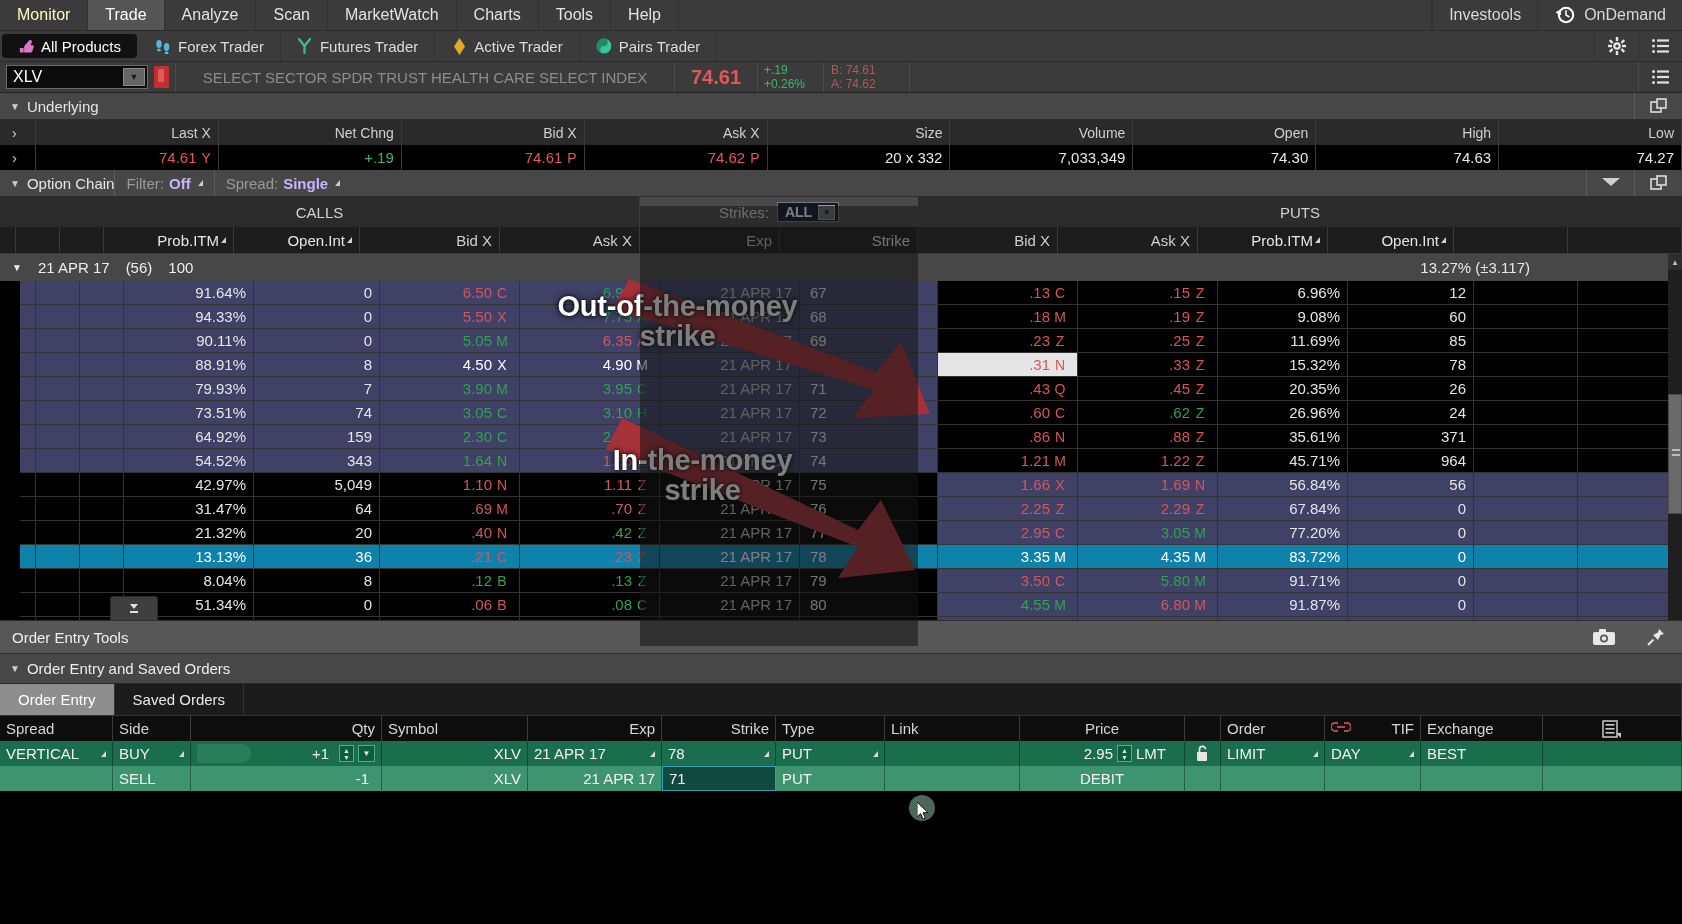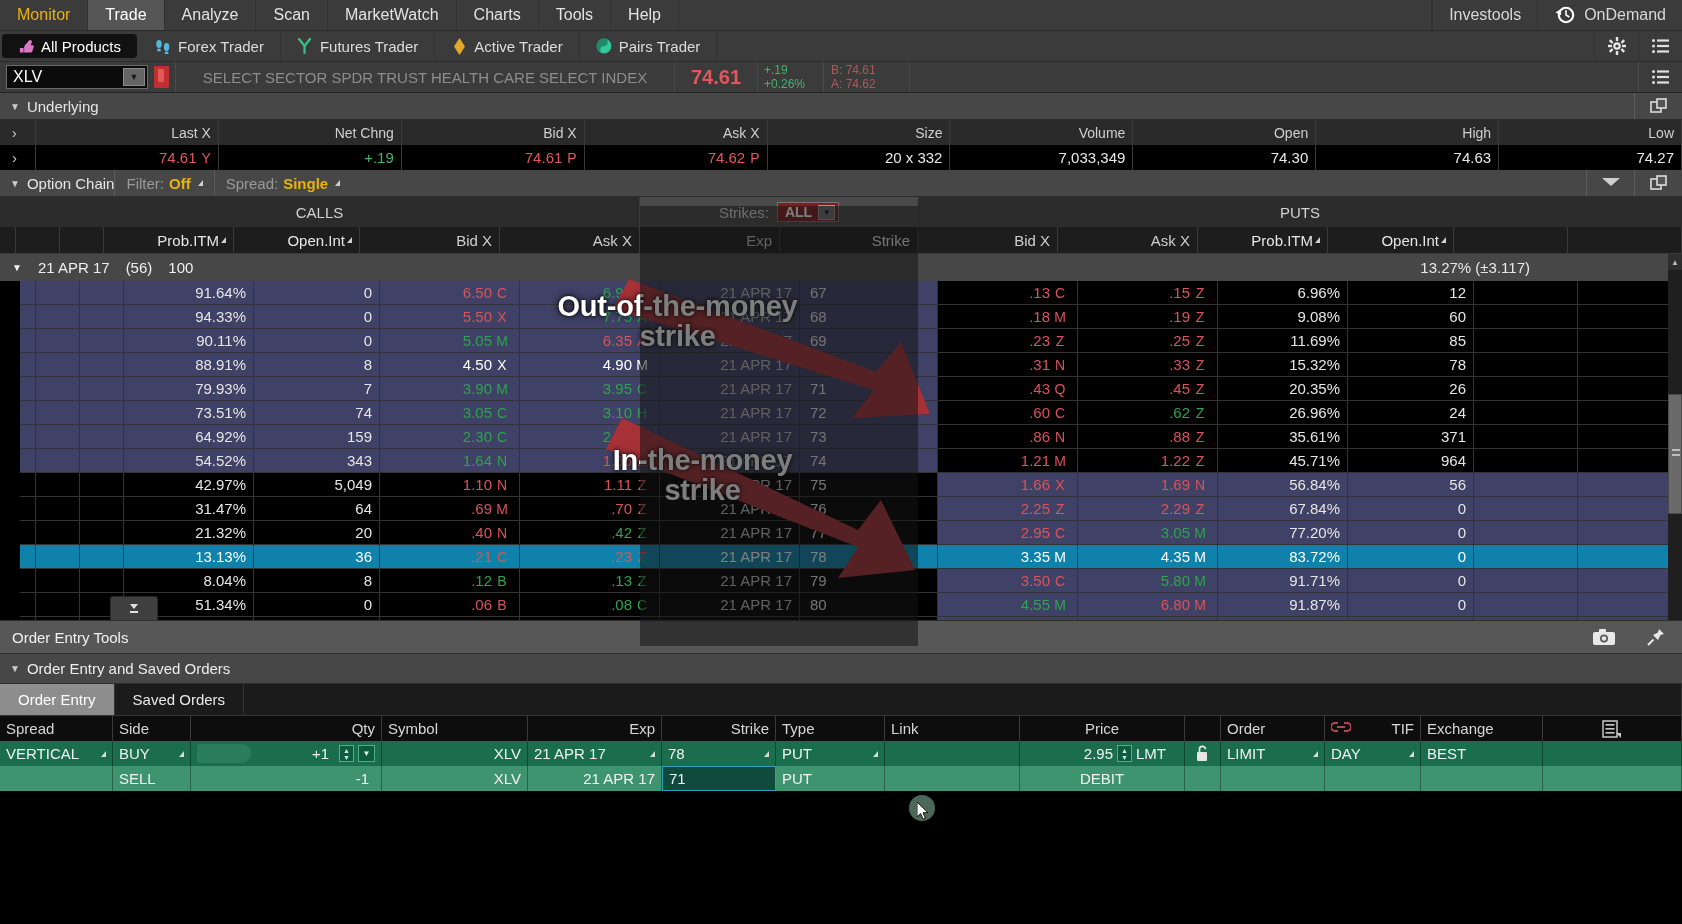--- a/index.html
+++ b/index.html
@@ -41,40 +41,40 @@
            border-left:1px solid #4b4b4b; padding-left:6px;}
   .qba   { width:86px; display:flex; flex-direction:column; justify-content:center; color:#b0595c; font-size:12px;
            border-left:1px solid #4b4b4b; padding-left:7px;}
   .qfill { flex:1; border-left:1px solid #4b4b4b;}
   
   .sect { height:27px; background:#474747; display:flex; align-items:center; padding-left:10px; font-size:15px; color:#e5e5e5;
           border-bottom:1px solid #2d2d2d;}
   .caret { font-size:10px; margin-right:7px; color:#ccc;}
   .sect .fld { margin-left:0; padding:0 11px; border-left:1px solid #5d5d5d; height:100%; display:flex; align-items:center; gap:5px;}
   .dim { color:#9a9a9a;}
-  .bold { color:#eab308; font-weight:bold;}
+  .bold { color:#c4b5fd; font-weight:bold;}
   .sortmark { display:inline-block; width:0;height:0;border-left:5px solid transparent;border-bottom:6px solid #d0d0d0; margin-left:2px;}
   .sect .rgt { margin-left:auto; display:flex; height:100%;}
   .sect .rgt > div{ width:48px; display:flex; align-items:center; justify-content:center; border-left:1px solid #5d5d5d;}
   
   .und-head { height:25px; background:#2a2a2a; display:flex; font-size:14px; color:#cfcfcf;}
   .und-row  { height:25px; background:#000; display:flex; font-size:15px;}
   .und-head > div, .und-row > div { display:flex; align-items:center; justify-content:flex-end; padding-right:7px;
                                     border-right:1px solid #3a3a3a;}
   .uc0 { flex:0 0 36px !important; justify-content:flex-start !important; padding-left:12px; color:#cfcfcf;}
   .uc  { flex:1 1 0;}
   .val-red { color:#e0585c;} .val-grn { color:#43b36a;} .val-w { color:#e8e8e8;}
   .xsuf { color:#e0585c; margin-left:5px; font-size:14px;}
   
   .oc-band { height:30px; display:flex; background:#222; font-size:15px;}
   .oc-band .calls { flex:0 0 640px; background:#2b2b2b; display:flex; align-items:center; justify-content:center; color:#d2d2d2;
                     border-right:1px solid #3a3a3a;}
   .oc-band .strikes { flex:0 0 278px; background:#4a4a4a; display:flex; align-items:center; justify-content:center; gap:8px; color:#d8d8d8;}
   .oc-band .puts { flex:1; background:#2b2b2b; display:flex; align-items:center; justify-content:center; color:#d2d2d2;}
-  .sel-all { background:#7f1d1d; border:1px solid #777; padding:1px 3px 1px 7px; display:flex; align-items:center; gap:6px;
+  .sel-all { background:#0f172a; border:1px solid #777; padding:1px 3px 1px 7px; display:flex; align-items:center; gap:6px;
              color:#fff; font-size:14px; font-weight:bold;}
   .sel-all i { width:17px;height:15px;background:#6d6d6d;border:1px solid #9a9a9a;display:inline-flex;align-items:center;
                justify-content:center;font-size:8px;color:#111;font-style:normal;}
   .col-head { height:27px; display:flex; background:#1d1d1d; font-size:15px; color:#cfcfcf;}
   .col-head > div { display:flex; align-items:center; justify-content:flex-end; padding-right:7px; border-right:1px solid #3a3a3a;
                     border-bottom:1px solid #3a3a3a;}
   .chain-body { position:relative; height:366px; overflow:hidden;}
   .exp-row { height:27px; background:#474747; display:flex; align-items:center; font-size:15px; color:#efefef; }
   .exp-row .lbl { padding-left:28px; display:flex; gap:16px; align-items:center;}
   .exp-row .iv { margin-left:auto; padding-right:152px; color:#e8e8e8;}
@@ -141,21 +141,21 @@
   
   .anno { position:absolute; pointer-events:none; }
   .anno-text { position:absolute; color:#fff; font-weight:bold; font-size:29px; line-height:1.05; text-align:center;
                text-shadow:0 0 7px rgba(0,0,0,.85), 0 0 3px rgba(0,0,0,.9); letter-spacing:-.2px;}
   .dark-overlay { position:absolute; background:rgba(0,0,0,0.45); }
 </style>
 </head>
 <body>
 
 <div class="menubar">
-  <div class="mi active" style="background:#3b3b3b;color:#eab308">
+  <div class="mi active" style="background:#3b3b3b;color:#fef9c3">
       <span>Monitor</span>
     </div>
   <div class="mi active">
       <span>Trade</span>
     </div>
   <div class="mi">
       <span>Analyze</span>
     </div>
   <div class="mi">
       <span>Scan</span>
@@ -543,21 +543,21 @@
           </span>
         </div>
         <div class="c-ask" style="background:#3f4166">
           <span class="cellval">
             <span class="v wht">4.90</span>
             <span class="m wht">M</span>
           </span>
         </div>
         <div class="c-exp" style="background:transparent">21 APR 17</div>
         <div class="c-strike" style="background:transparent;justify-content:flex-start;padding-left:10px">70</div>
-        <div class="c-bid" style="background:#000000">
+        <div class="c-bid" style="background:#e5e5e5">
           <span class="cellval">
             <span class="v red">.31</span>
             <span class="m red">N</span>
           </span>
         </div>
         <div class="c-ask" style="background:#000">
           <span class="cellval">
             <span class="v red">.33</span>
             <span class="m red">Z</span>
           </span>

